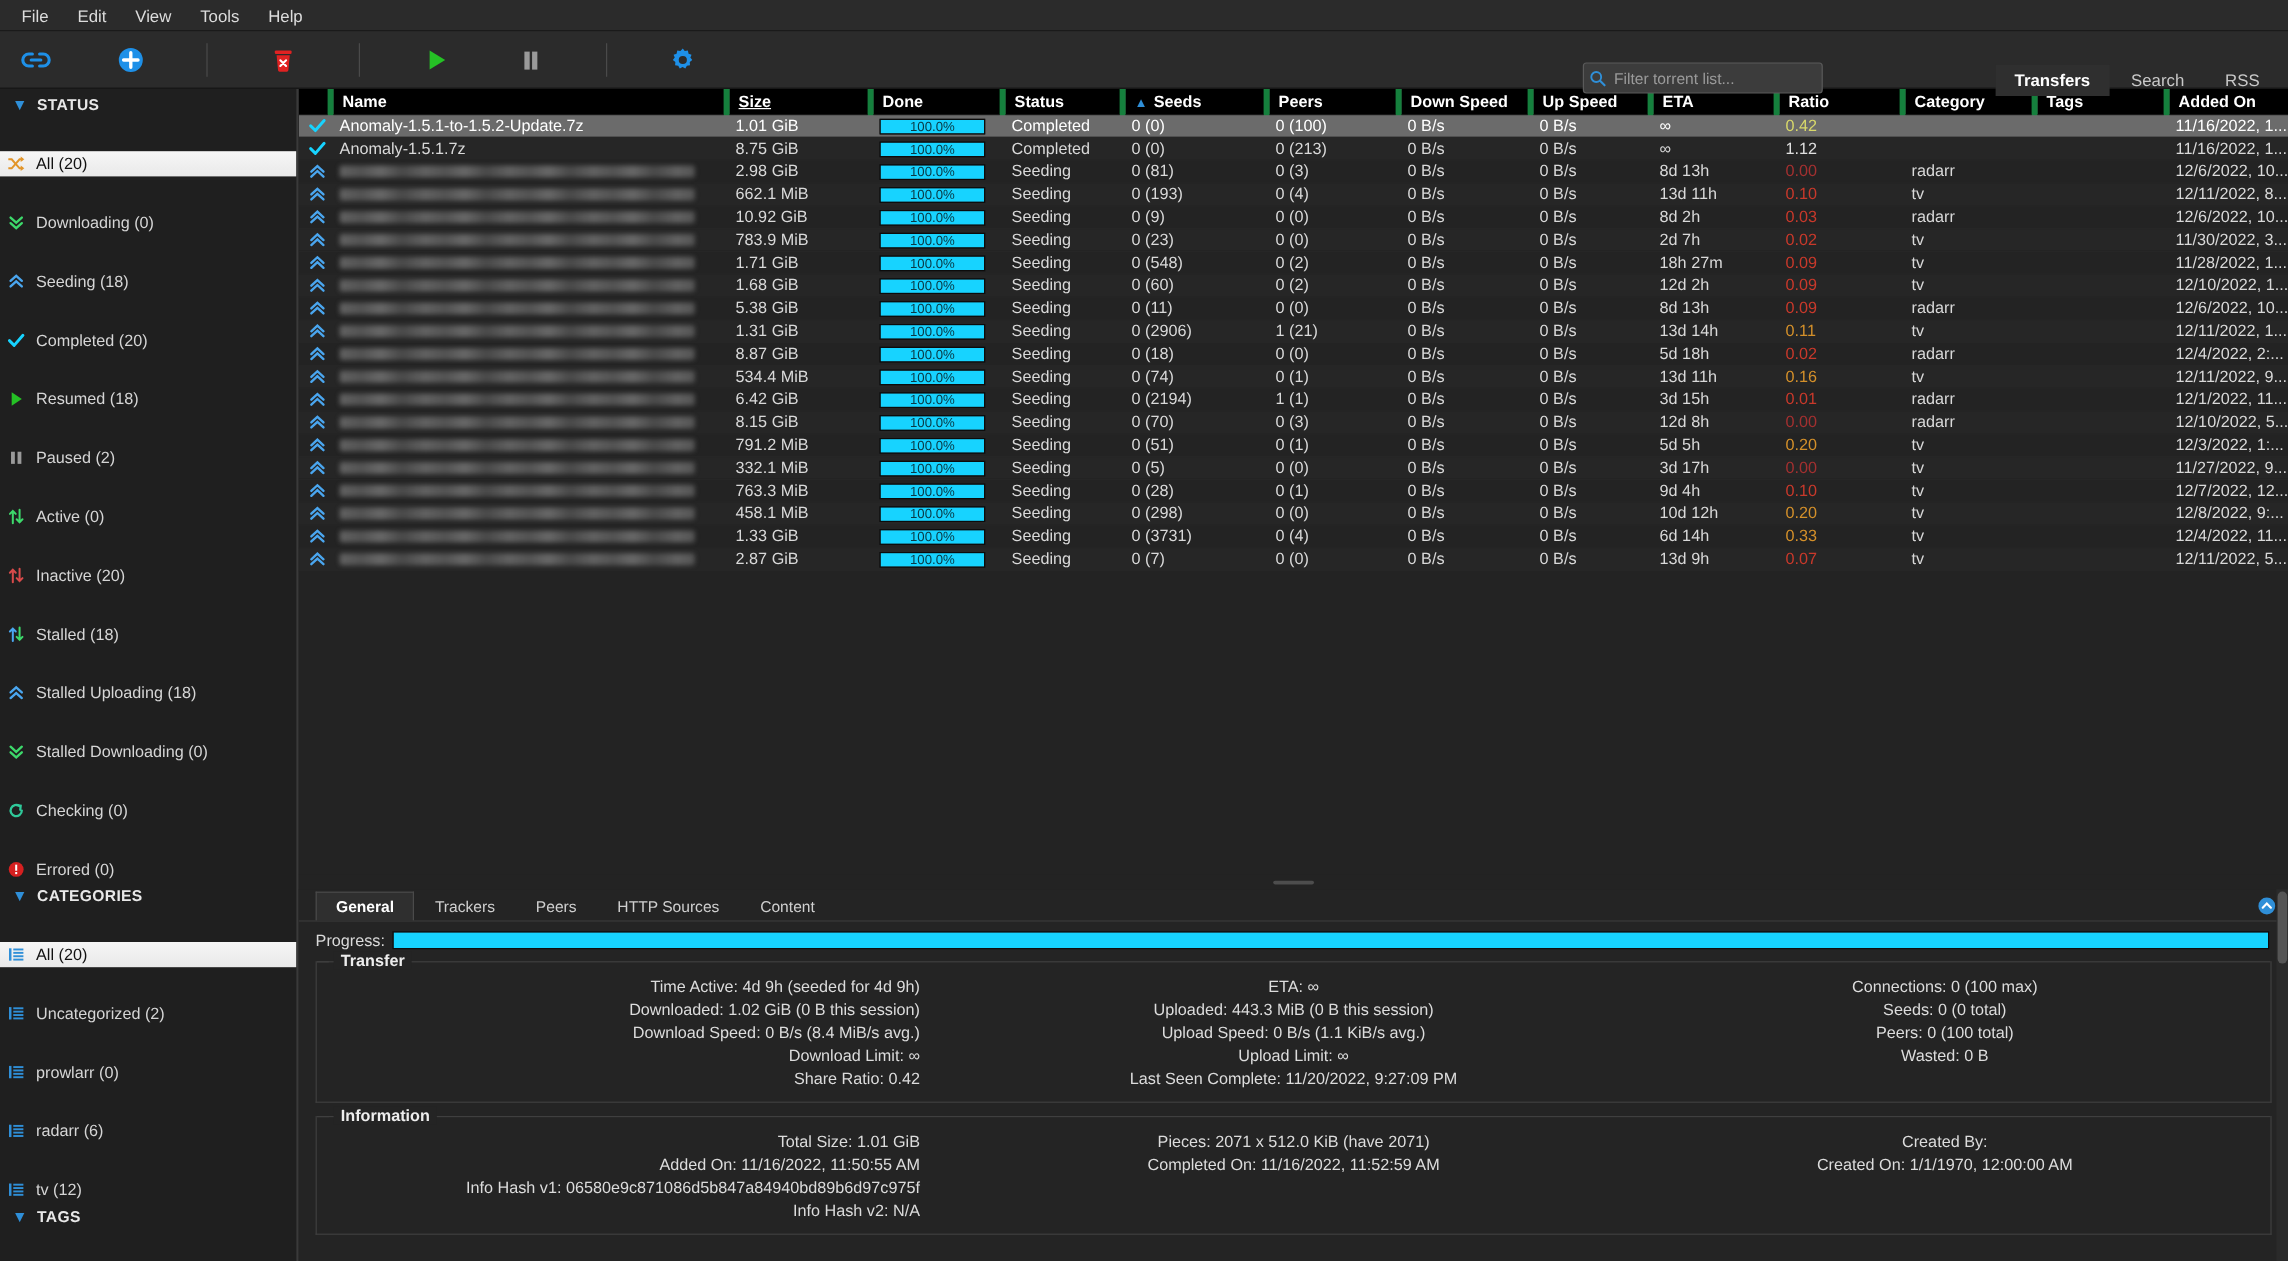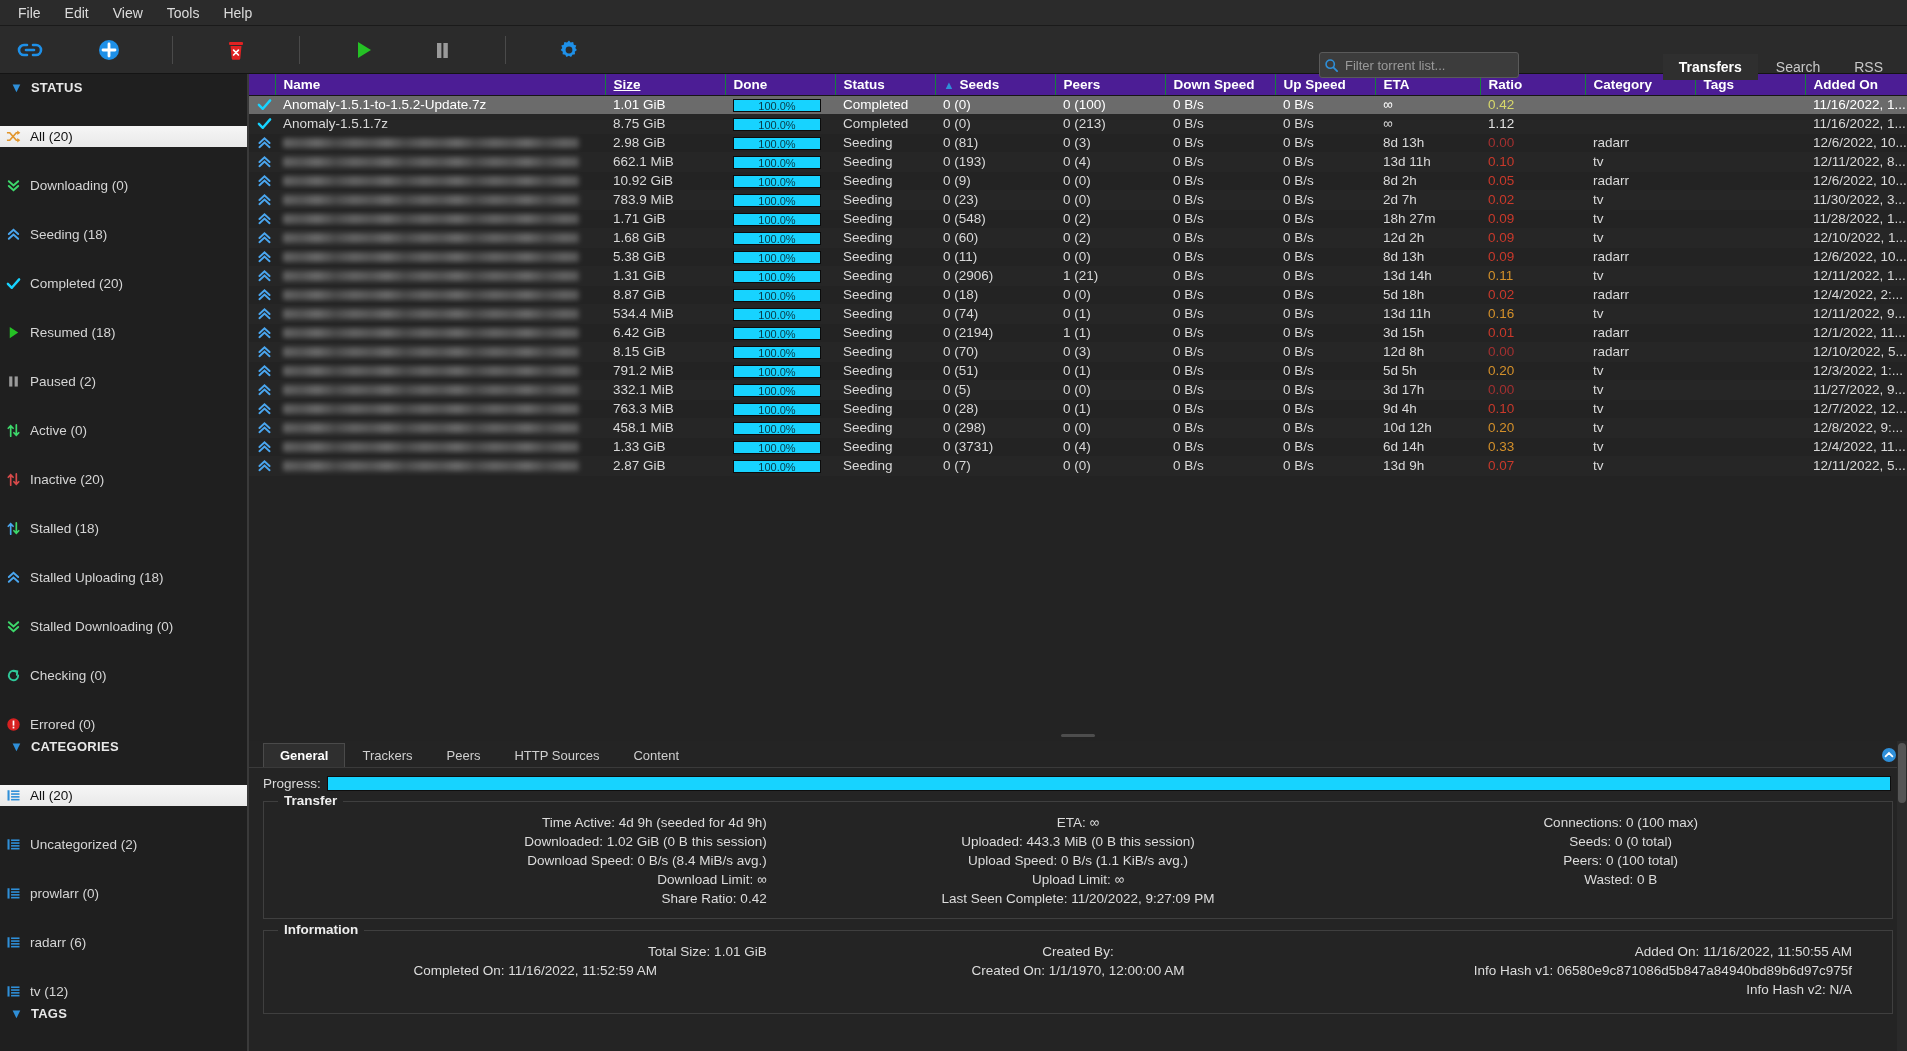--- a/index.html
+++ b/index.html
@@ -63,23 +63,23 @@
     height: 9px; border-radius: 2px; margin-left: 2px;
     background: linear-gradient(90deg,#4a4a4a 0%,#3a3a3a 18%,#555 32%,#3d3d3d 46%,#4e4e4e 62%,#383838 78%,#4a4a4a 100%);
     filter: blur(2.2px); opacity:.85;
   }
 
   
   .main { flex:1; display:flex; flex-direction:column; min-width:0; background:#232323; }
   .tablearea { flex: 0 0 655px; display:flex; flex-direction:column; background:#232323; overflow:hidden; }
   table.tt { width:100%; border-collapse:collapse; table-layout:fixed; }
   table.tt thead th {
-    background:#4c1d95; color:#ffffff; font-size:13.5px; font-weight:bold;
+    background:#000000; color:#ffffff; font-size:13.5px; font-weight:bold;
     text-align:left; height:21px; padding: 0 0 0 8px;
-    border-right:1px solid #15803d; border-bottom:1px solid #161616;
+    border-right:5px solid #15803d; border-bottom:1px solid #161616;
     white-space:nowrap; overflow:hidden;
   }
   table.tt tbody td {
     height:19px; font-size:13.5px; padding:0 0 0 8px; white-space:nowrap; overflow:hidden;
     color:#d9d9d9; border-bottom:1px solid #262626;
   }
   tr.trow.alt td { background:#262626; }
   tr.trow.selected td { background:#6b6b6b; color:#ffffff; }
   td.c-icon { padding-left:6px; width:22px; }
   .prog {
@@ -646,21 +646,21 @@
               </td>
               <td><span class="nameblur"></span></td>
               <td>10.92 GiB</td>
               <td><span class="prog"><span class="fill" style="width:100%"></span><span class="ptxt">100.0%</span></span></td>
               <td>Seeding</td>
               <td>0 (9)</td>
               <td>0 (0)</td>
               <td>0 B/s</td>
               <td>0 B/s</td>
               <td>8d 2h</td>
-              <td><span class="ratio" style="color: rgb(201, 57, 43);">0.05</span></td>
+              <td><span class="ratio" style="color: rgb(201, 57, 43);">0.03</span></td>
               <td>radarr</td>
               <td></td>
               <td>12/6/2022, 10...</td>
             </tr>
             <tr class="trow alt">
               <td class="c-icon">
                 <svg width="15" height="15" viewBox="0 0 16 16">
                   <path d="M2.6 8.6 L8 3.6 L13.4 8.6" stroke="#4aa6ef" stroke-width="2.1" fill="none" stroke-linecap="round"></path>
                   <path d="M2.6 13 L8 8 L13.4 13" stroke="#4aa6ef" stroke-width="2.1" fill="none" stroke-linecap="round"></path>
                 </svg>
@@ -1020,20 +1020,21 @@
             <div class="cell l">Share Ratio: 0.42</div>
             <div class="cell r">Last Seen Complete: 11/20/2022, 9:27:09 PM</div>
           </div>
       </div>
 
       <div class="gbox" style="margin-top:11px;">
         <div class="legendline"></div>
         <div class="legend">Information</div>
         <div class="grid3" id="info-grid">
             <div class="cell l">Total Size: 1.01 GiB</div>
+            <div class="cell c">Pieces: 2071 x 512.0 KiB (have 2071)</div>
             <div class="cell r">Created By:</div>
             <div class="cell l">Added On: 11/16/2022, 11:50:55 AM</div>
             <div class="cell c">Completed On: 11/16/2022, 11:52:59 AM</div>
             <div class="cell r">Created On: 1/1/1970, 12:00:00 AM</div>
             <div class="cell l">Info Hash v1: 06580e9c871086d5b847a84940bd89b6d97c975f</div>
             <div class="cell c"></div>
             <div class="cell r"></div>
             <div class="cell l">Info Hash v2: N/A</div>
             <div class="cell c"></div>
             <div class="cell r"></div>

